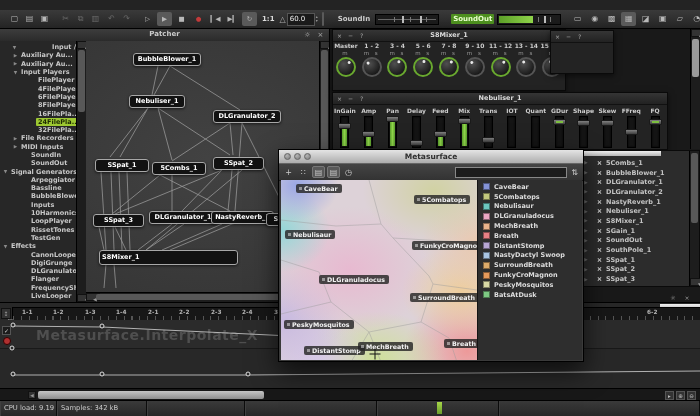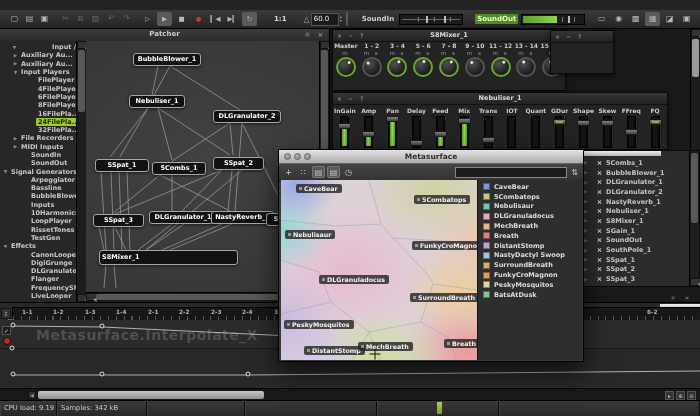--- a/index.html
+++ b/index.html
@@ -17,21 +17,21 @@
   .toolbar{position:absolute;left:0;top:10px;width:700px;height:19px;
     background:linear-gradient(#3a3a3a,#242424);border-bottom:1px solid #000;
     display:flex;align-items:center;gap:1px;padding:0 2px;box-sizing:border-box;}
   .grip{width:4px;height:13px;margin:0 2px;
     background:repeating-linear-gradient(#5a5a5a 0,#5a5a5a 1px,transparent 1px,transparent 3px);}
   .tbtn{width:15px;height:14px;border:1px solid transparent;background:transparent;color:#b8b8b8;
     font-size:8px;line-height:12px;text-align:center;padding:0;border-radius:2px;cursor:pointer;
     font-family:inherit;overflow:hidden;}
   .tbtn.small{font-size:6.5px;}
   .dim{opacity:.4;}
-  .ratio{font-size:7px;color:#ddd;font-weight:bold;margin:0 16px;}
+  .ratio{font-size:7px;color:#ddd;font-weight:bold;margin:0 4px;}
   .tempo-wrap{display:flex;align-items:center;gap:1px;margin-right:3px;}
   .metro{font-size:8px;color:#aaa;}
   .tempo-box{width:24px;height:11px;background:#1a1a1a;border:1px solid #555;color:#eee;
     font-size:7px;line-height:11px;padding-left:2px;}
   .stepper{display:flex;flex-direction:column;font-size:4px;color:#999;line-height:4px;}
   .sld-wrap{display:flex;align-items:center;gap:3px;margin:0 3px;}
   .sld-label{font-size:7px;color:#ccc;font-weight:bold;padding:1px 2px;}
   .sld-label.active{background:#4d8f1f;color:#eaffd0;border-radius:1px;}
   .hslider{position:relative;width:62px;height:9px;background:#1b1b1b;border:1px solid #000;}
   .hslider .line{position:absolute;left:2px;right:2px;top:4px;height:1px;background:#666;}

